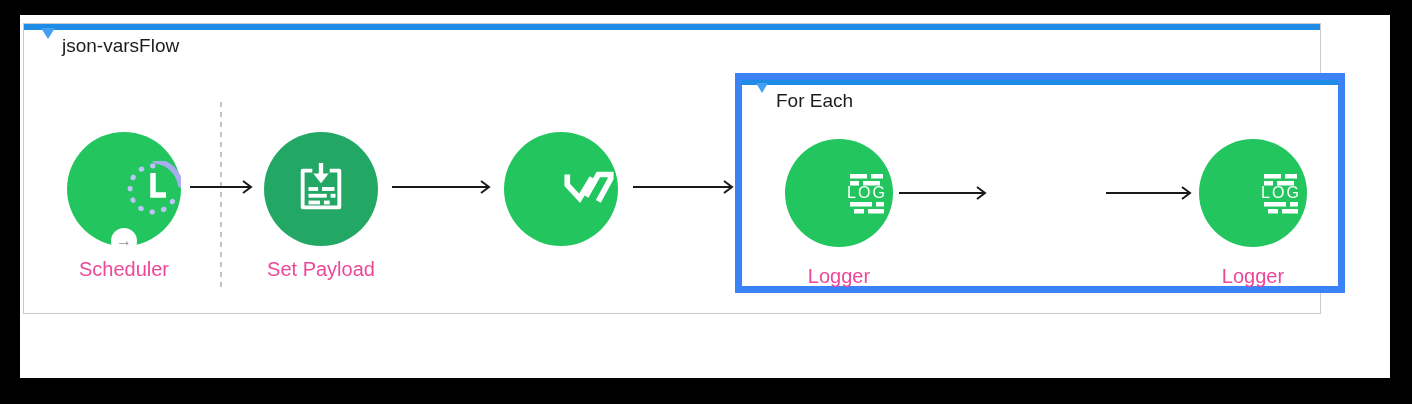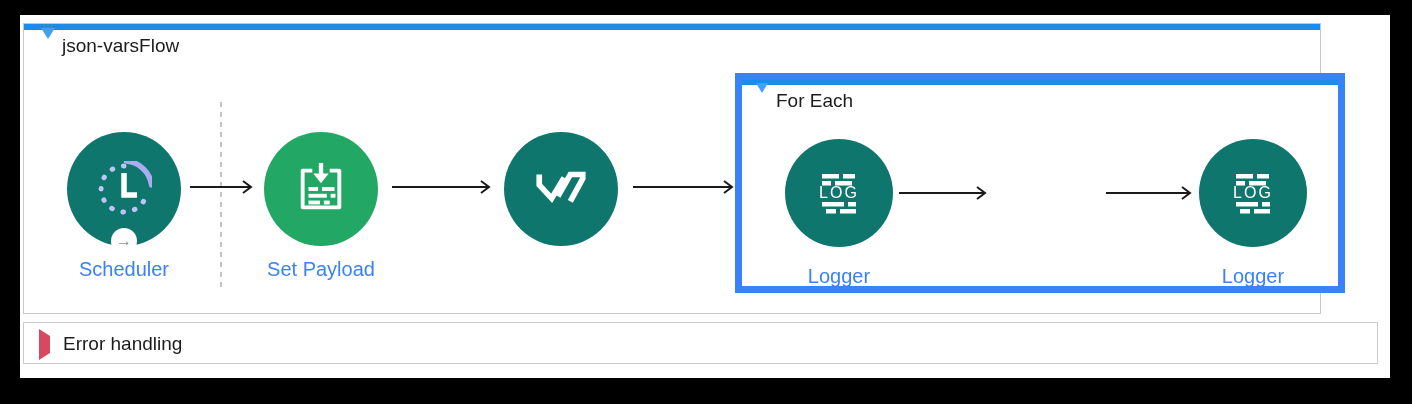--- a/index.html
+++ b/index.html
@@ -12,23 +12,23 @@
   .fe-box .topbar{height:5px;}
   .tri-down{width:0;height:0;border-left:7px solid transparent;border-right:7px solid transparent;border-top:11px solid #44a0f4;}
   .fe-box .tri-down{border-left-width:6px;border-right-width:6px;border-top-width:10px;}
   .tri-right{width:0;height:0;border-top:7px solid transparent;border-bottom:7px solid transparent;border-left:11px solid #d74861;}
   .toggle{position:absolute;cursor:pointer;}
   .sec-title{position:absolute;font-size:19px;white-space:nowrap;}
   .node{position:absolute;width:180px;text-align:center;}
   .fe-box .node{width:160px;}
   .circle{width:114px;height:114px;border-radius:50%;margin:0 auto;display:flex;align-items:center;justify-content:center;}
   .fe-box .circle{width:108px;height:108px;}
-  .purple{background:#0f766e;}
+  .purple{background:#22c55e;justify-content:flex-end;}
   .green{background:#23a765;}
-  .label{margin-top:10px;font-size:20px;line-height:26px;color:#3b82f6;}
+  .label{margin-top:10px;font-size:20px;line-height:26px;color:#ec4899;}
   .fe-box .label{margin-top:16px;}
   .label .wrap{display:inline-block;width:130px;}
   .badge{position:absolute;left:77px;top:96px;width:26px;height:26px;border-radius:50%;background:#fff;display:flex;align-items:center;justify-content:center;color:#8e8e8e;font-size:16px;line-height:1;}
   .arrow{position:absolute;}
   .sep{position:absolute;left:196px;top:78px;width:2px;height:186px;
        background:repeating-linear-gradient(to bottom,#c4c4c4 0 5px,transparent 5px 10px);}
   .fe-box{position:absolute;left:711px;top:49px;width:610px;height:220px;border:7px solid #3b82f6;box-sizing:border-box;background:#fff;}
   svg{display:block;}
   .icon-svg text{font-family:"Liberation Sans","DejaVu Sans",sans-serif;}
 </style>
@@ -149,20 +149,14 @@
             <rect x="9" y="9" width="8" height="4.5" fill="#ffffff"></rect>
             <rect x="-13" y="16" width="10" height="4.5" fill="#ffffff"></rect>
             <rect x="1" y="16" width="16" height="4.5" fill="#ffffff"></rect>
           </svg>
         </div>
         <div class="label">Logger</div>
       </div>
     </div>
   </div>
 
-  <div class="box err-box">
-    <span class="toggle" style="left:15px;top:13px;">
-      <span class="tri-right"></span>
-    </span>
-    <div class="sec-title" style="left:39px;top:10px;">Error handling</div>
-  </div>
 
 </div>
 
 </body></html>

